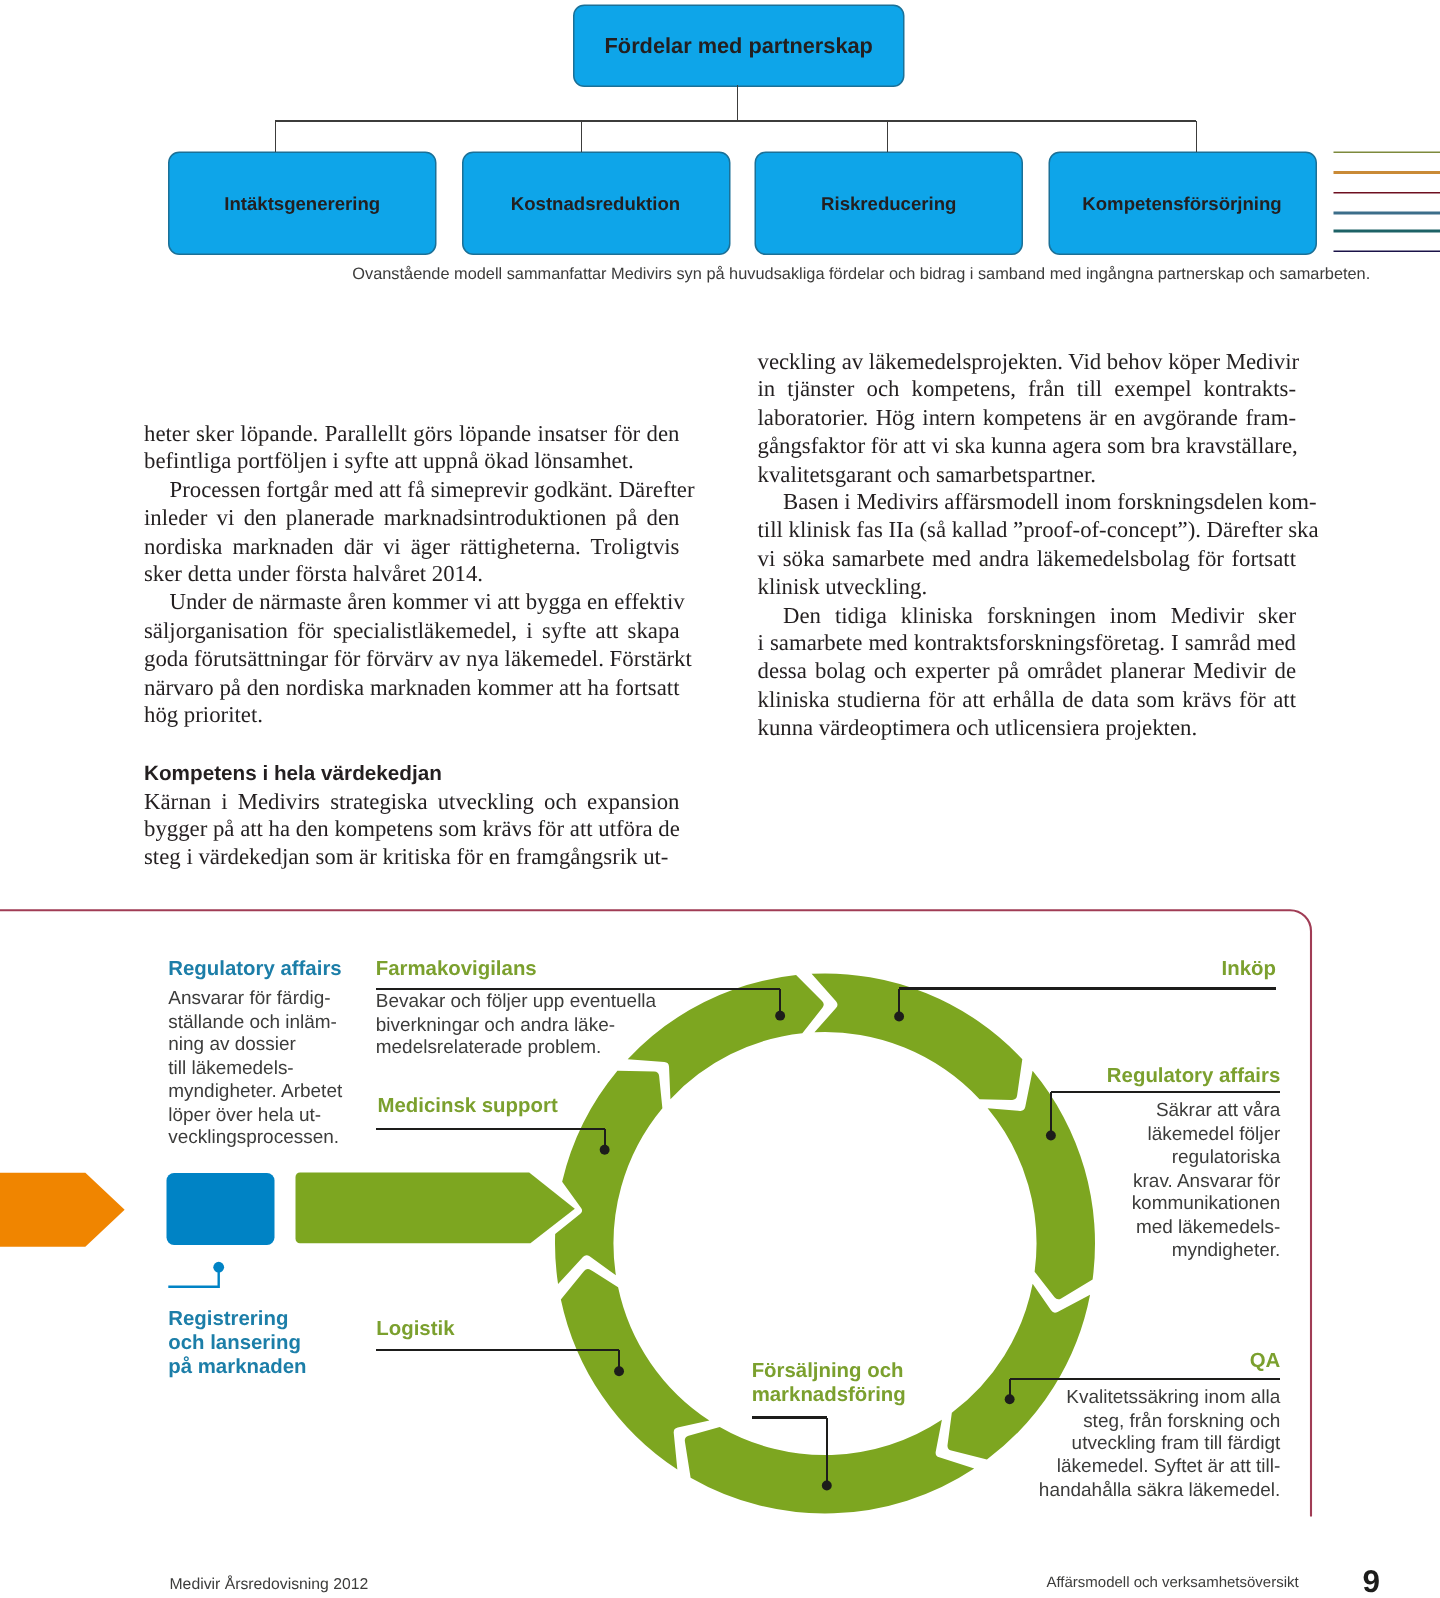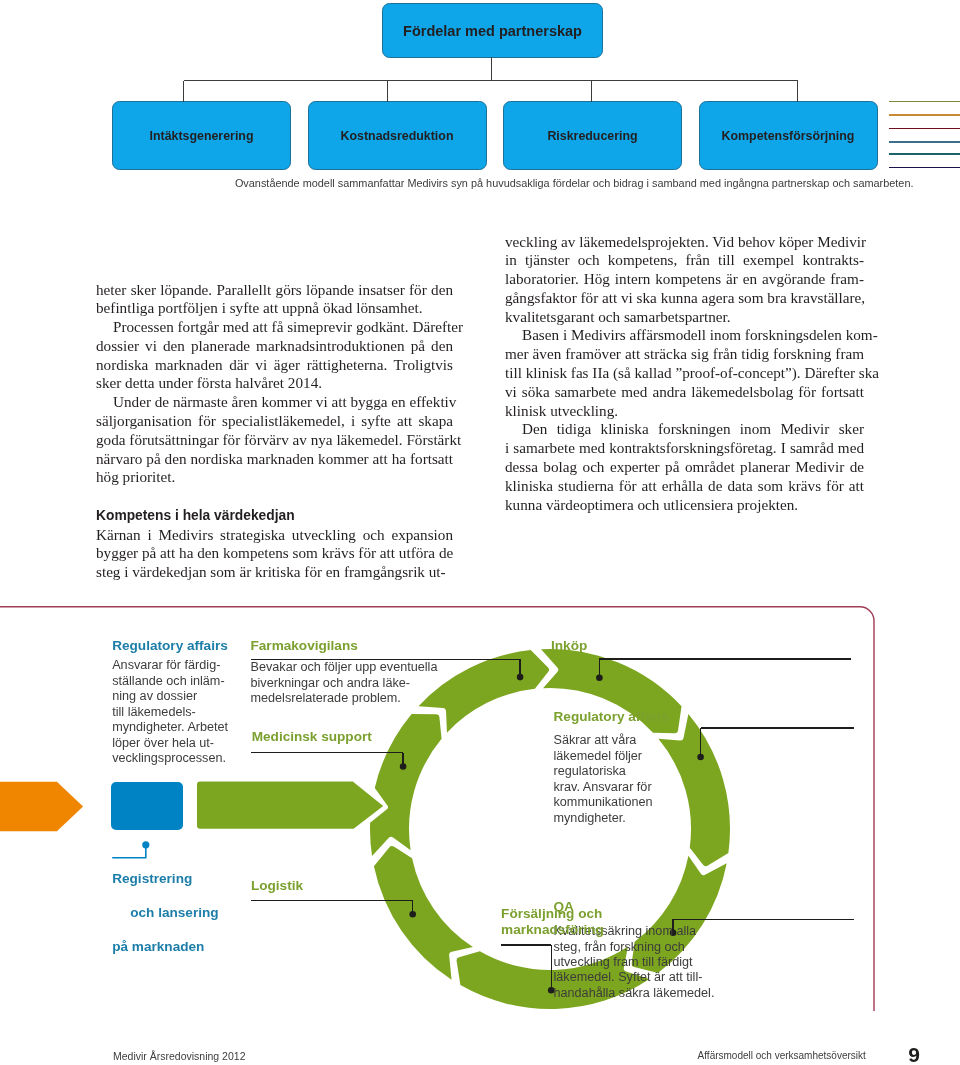--- a/index.html
+++ b/index.html
@@ -32,21 +32,21 @@
   .col h3{margin:19.5px 0 0 0;font-family:"Liberation Sans",sans-serif;font-weight:bold;
           font-size:13.8px;line-height:18.8px;color:#231f20;}
 
   
   #chain{position:absolute;left:0;top:0;width:960px;height:882px;}
   .vc{position:absolute;font-size:12.65px;line-height:15.47px;color:#3c3c3b;}
   .vc span{display:block;line-height:15.47px;white-space:pre;}
   .vc .t{font-weight:bold;font-size:13.6px;line-height:15.6px;display:block;}
   .gt .t{color:#7ba02e;}
   .bt .t{color:#1c7ea8;}
-  .ra{text-align:left;}
+  .ra{text-align:right;}
 
   
   #footer-left{position:absolute;left:113px;top:1049px;font-size:10.5px;line-height:14px;color:#3c3c3b;}
   #footer-right{position:absolute;left:697.6px;top:1049px;font-size:10px;line-height:14px;color:#3c3c3b;}
   #footer-page{position:absolute;left:908.3px;top:1043.5px;font-size:21px;line-height:22px;font-weight:bold;color:#1d1d1b;}
 
 </style>
 </head>
 <body>
 
@@ -76,21 +76,21 @@
 <div id="td-caption">Ovanstående modell sammanfattar Medivirs syn på huvudsakliga fördelar och bidrag i samband med ingångna partnerskap och samarbeten.</div>
 </div>
 <div id="article">
 <div class="col" id="col-left">
 <p>
 <span class="ln">heter sker löpande. Parallellt görs löpande insatser för den</span>
 <span class="ln last">befintliga portföljen i syfte att uppnå ökad lönsamhet.</span>
 </p>
 <p>
 <span class="ln ind">Processen fortgår med att få simeprevir godkänt. Därefter</span>
-<span class="ln">dossier vi den planerade marknadsintroduktionen på den</span>
+<span class="ln">inleder vi den planerade marknadsintroduktionen på den</span>
 <span class="ln">nordiska marknaden där vi äger rättigheterna. Troligtvis</span>
 <span class="ln last">sker detta under första halvåret 2014.</span>
 </p>
 <p>
 <span class="ln ind">Under de närmaste åren kommer vi att bygga en effektiv</span>
 <span class="ln">säljorganisation för specialistläkemedel, i syfte att skapa</span>
 <span class="ln">goda förutsättningar för förvärv av nya läkemedel. Förstärkt</span>
 <span class="ln">närvaro på den nordiska marknaden kommer att ha fortsatt</span>
 <span class="ln last">hög prioritet.</span>
 </p>
@@ -104,21 +104,20 @@
 <div class="col" id="col-right">
 <p>
 <span class="ln">veckling av läkemedelsprojekten. Vid behov köper Medivir</span>
 <span class="ln">in tjänster och kompetens, från till exempel kontrakts-</span>
 <span class="ln">laboratorier. Hög intern kompetens är en avgörande fram-</span>
 <span class="ln">gångsfaktor för att vi ska kunna agera som bra kravställare,</span>
 <span class="ln last">kvalitetsgarant och samarbetspartner.</span>
 </p>
 <p>
 <span class="ln ind">Basen i Medivirs affärsmodell inom forskningsdelen kom-</span>
-<span class="ln">mer även framöver att sträcka sig från tidig forskning fram</span>
 <span class="ln">till klinisk fas IIa (så kallad ”proof-of-concept”). Därefter ska</span>
 <span class="ln">vi söka samarbete med andra läkemedelsbolag för fortsatt</span>
 <span class="ln last">klinisk utveckling.</span>
 </p>
 <p>
 <span class="ln ind">Den tidiga kliniska forskningen inom Medivir sker</span>
 <span class="ln">i samarbete med kontraktsforskningsföretag. I samråd med</span>
 <span class="ln">dessa bolag och experter på området planerar Medivir de</span>
 <span class="ln">kliniska studierna för att erhålla de data som krävs för att</span>
 <span class="ln last">kunna värdeoptimera och utlicensiera projekten.</span>
@@ -194,33 +193,34 @@
 <div class="vc gt ra" style="left:551px;top:638.4px;width:299.6px">
         <span class="t" style="">Inköp</span>
       </div>
 <div class="vc gt ra" style="left:553.5px;top:708.5px;width:300px">
         <span class="t" style="margin-bottom:9.1px">Regulatory affairs</span>
         <span>Säkrar att våra</span>
         <span>läkemedel följer</span>
         <span>regulatoriska</span>
         <span>krav. Ansvarar för</span>
         <span>kommunikationen</span>
+        <span>med läkemedels-</span>
         <span>myndigheter.</span>
       </div>
 <div class="vc gt ra" style="left:553.5px;top:898.6px;width:300px">
         <span class="t" style="margin-bottom:9.9px">QA</span>
         <span>Kvalitetssäkring inom alla</span>
         <span>steg, från forskning och</span>
         <span>utveckling fram till färdigt</span>
         <span>läkemedel. Syftet är att till-</span>
         <span>handahålla säkra läkemedel.</span>
       </div>
 <div class="vc bt" style="left:112.2px;top:871.4px">
         <span class="t" style="margin:0">Registrering</span>
-        <span class="t" style="margin:18px">och lansering</span>
+        <span class="t" style="margin:0">och lansering</span>
         <span class="t" style="margin:0">på marknaden</span>
       </div>
 <div class="vc gt" style="left:250.9px;top:878.3px">
         <span class="t" style="">Logistik</span>
       </div>
 <div class="vc gt" style="left:501.1px;top:906.2px">
         <span class="t" style="margin:0">Försäljning och</span>
         <span class="t" style="margin:0">marknadsföring</span>
       </div>
 </div>

